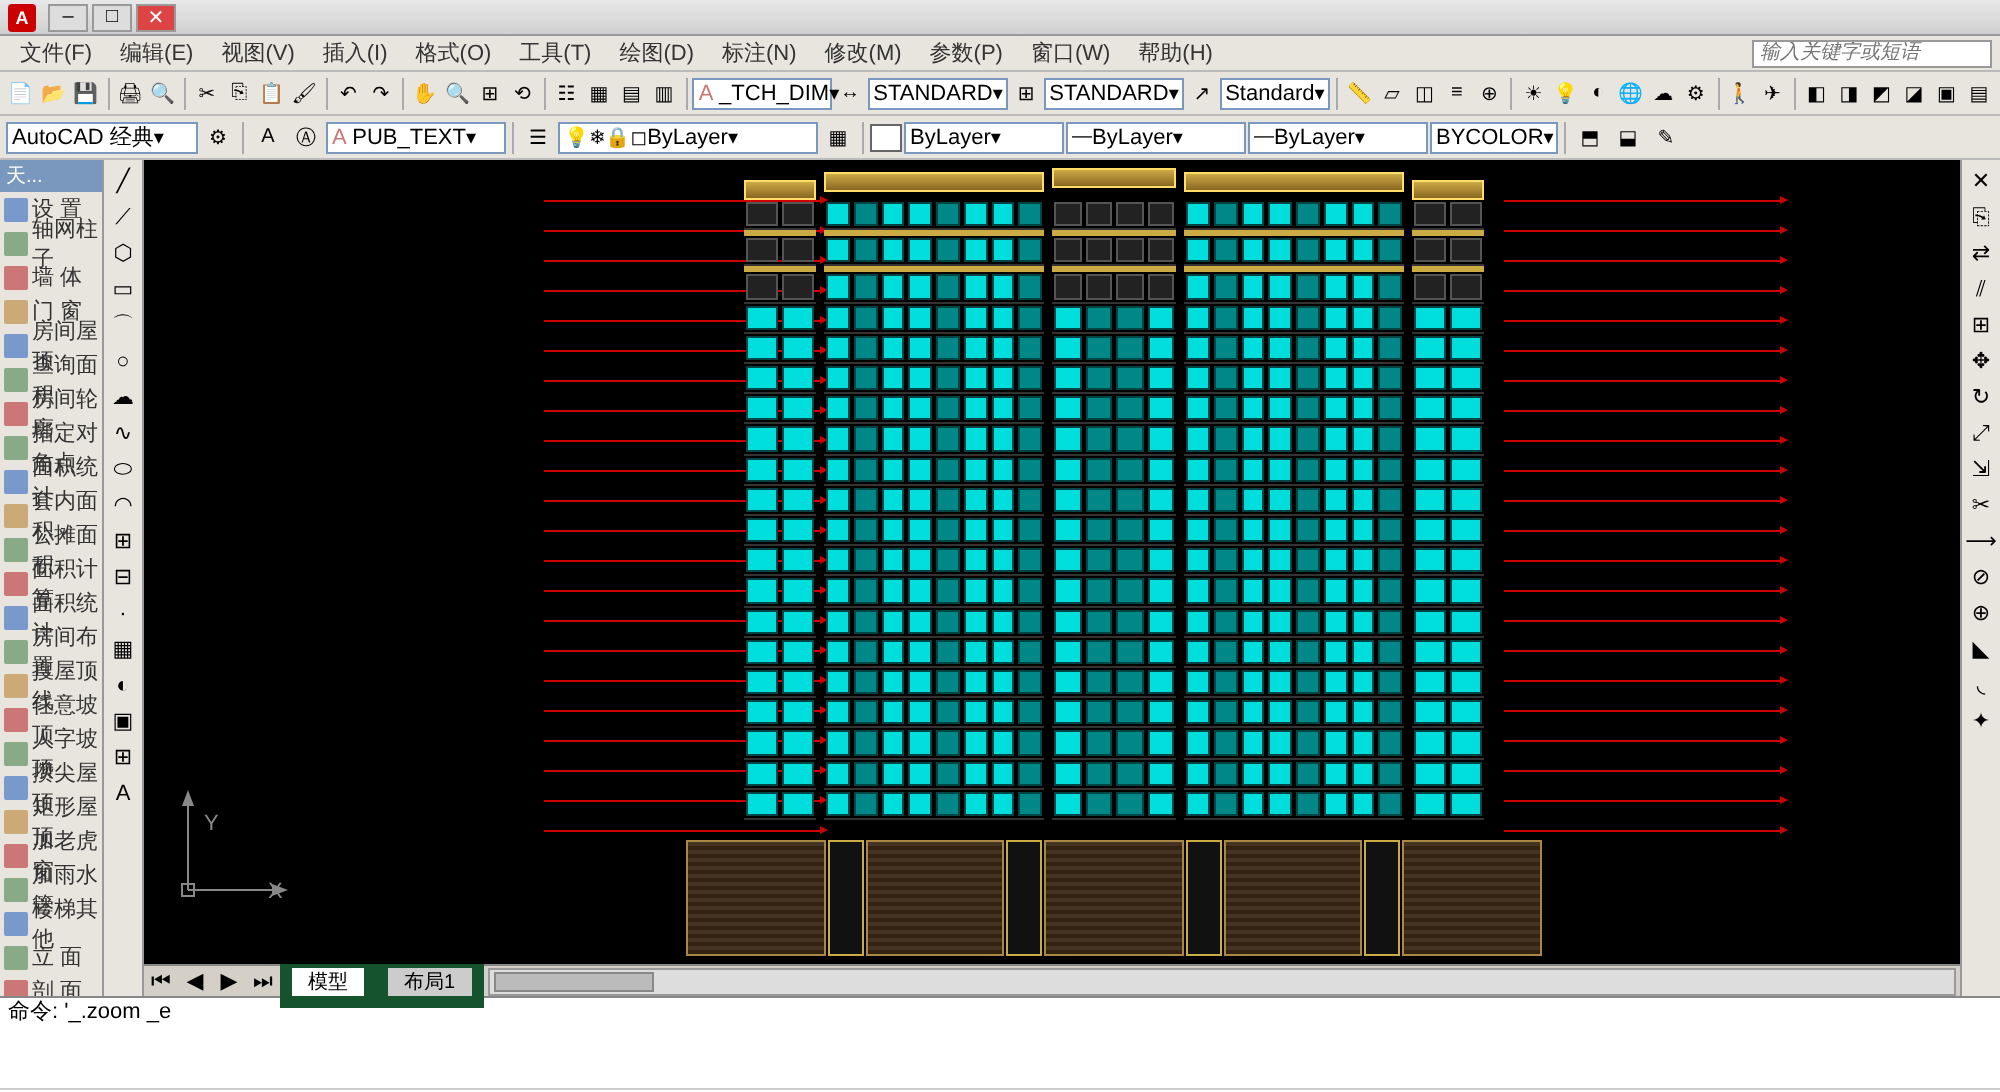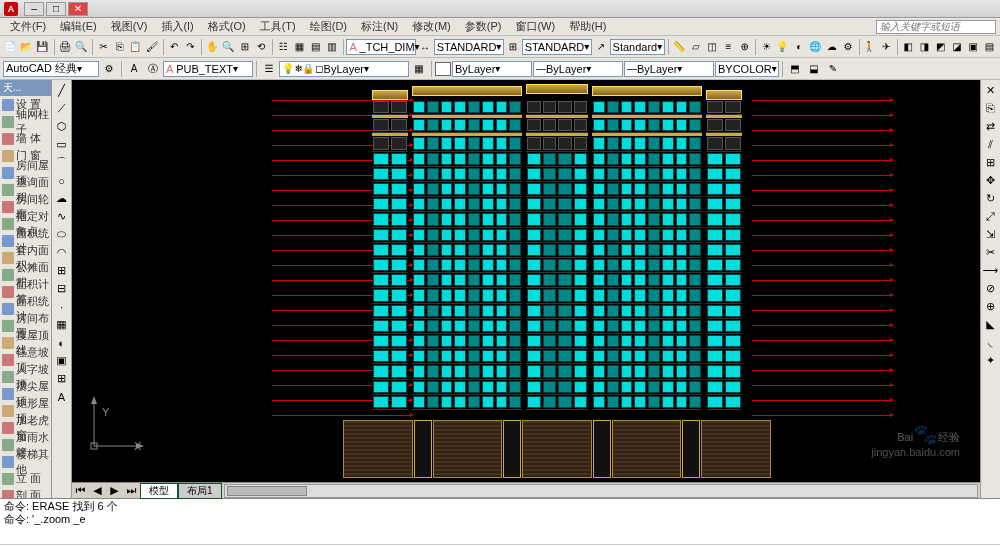--- a/index.html
+++ b/index.html
@@ -61,21 +61,21 @@
 .dim-lines.left { left: 200px; } .dim-lines.right { left: 680px; }
 .dim-line { position: absolute; left: 0; right: 0; height: 1px; background: #cc0000; }
 .dim-line::after { content: ''; position: absolute; right: -2px; top: -2px; width: 0; height: 0; border-left: 4px solid #cc0000; border-top: 2px solid transparent; border-bottom: 2px solid transparent; }
 
 
 .ucs { position: absolute; left: 12px; bottom: 24px; color: #888; font-size: 11px; }
 .ucs-y { position: absolute; left: 18px; bottom: 40px; } .ucs-x { position: absolute; left: 50px; bottom: 6px; }
 
 
 .canvas-bottom { height: 16px; background: #d4d0c8; display: flex; align-items: center; border-top: 1px solid #888; }
-.tab { padding: 0 8px; font-size: 10px; background: #ccc; border: 1px solid #14532d; cursor: pointer; }
+.tab { padding: 0 8px; font-size: 10px; background: #ccc; border: 6px solid #14532d; cursor: pointer; }
 .tab.active { background: #fff; }
 .scroll-h { flex: 1; height: 14px; background: #ddd; margin: 0 2px; border: 1px solid #999; position: relative; }
 .scroll-thumb { position: absolute; left: 2px; top: 1px; width: 80px; height: 10px; background: #bbb; border: 1px solid #888; }
 
 
 .cmd-area { height: 46px; background: #fff; border-top: 1px solid #888; font-family: Consolas, monospace; font-size: 11px; padding: 1px 4px; overflow: hidden; }
 .cmd-line { white-space: nowrap; line-height: 13px; }
 
 
 .wm { position: absolute; right: 20px; bottom: 24px; color: rgba(255,255,255,0.35); font-size: 20px; text-align: right; }
@@ -1092,24 +1092,20 @@
         <svg width="60" height="60" style="overflow:visible">
           <line x1="10" y1="50" x2="10" y2="5" stroke="#888" stroke-width="1"></line>
           <line x1="10" y1="50" x2="55" y2="50" stroke="#888" stroke-width="1"></line>
           <polygon points="10,0 7,8 13,8" fill="#888"></polygon>
           <polygon points="60,50 52,47 52,53" fill="#888"></polygon>
           <rect x="7" y="47" width="6" height="6" fill="none" stroke="#888"></rect>
         </svg>
         <span class="ucs-y">Y</span>
         <span class="ucs-x">X</span>
       </div>
-      <div class="wm">
-        <span>Bai</span>🐾<span>经验</span>
-        <div class="wm-sub">jingyan.baidu.com</div>
-      </div>
     </div>
     <div class="canvas-bottom">
       <div class="ts-btn">⏮</div>
       <div class="ts-btn">◀</div>
       <div class="ts-btn">▶</div>
       <div class="ts-btn">⏭</div>
       <div class="tab active">模型</div>
       <div class="tab">布局1</div>
       <div class="scroll-h">
           <div class="scroll-thumb"></div>
@@ -1131,18 +1127,17 @@
     <div class="ts-btn">⟶</div>
     <div class="ts-btn">⊘</div>
     <div class="ts-btn">⊕</div>
     <div class="ts-btn">◣</div>
     <div class="ts-btn">◟</div>
     <div class="ts-btn">✦</div>
   </div>
 </div>
 
 <div class="cmd-area">
-  <div class="cmd-line">命令: ERASE 找到 6 个</div>
   <div class="cmd-line">命令: '_.zoom _e</div>
 </div>
 <div class="cmd-area" style="height:16px;border-top:1px solid #ccc">
   
 </div>
 
 </body></html>

